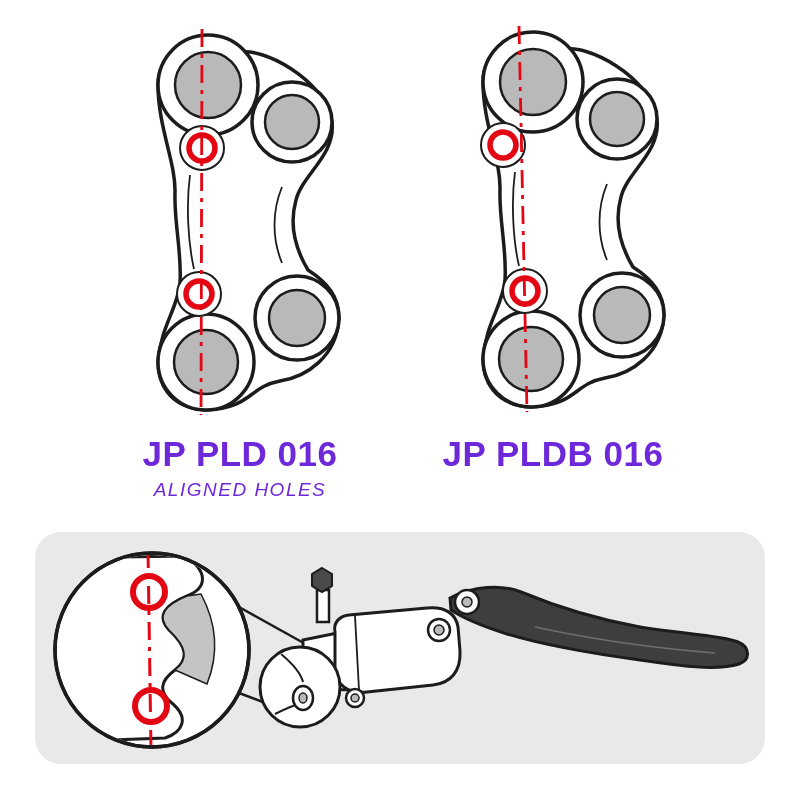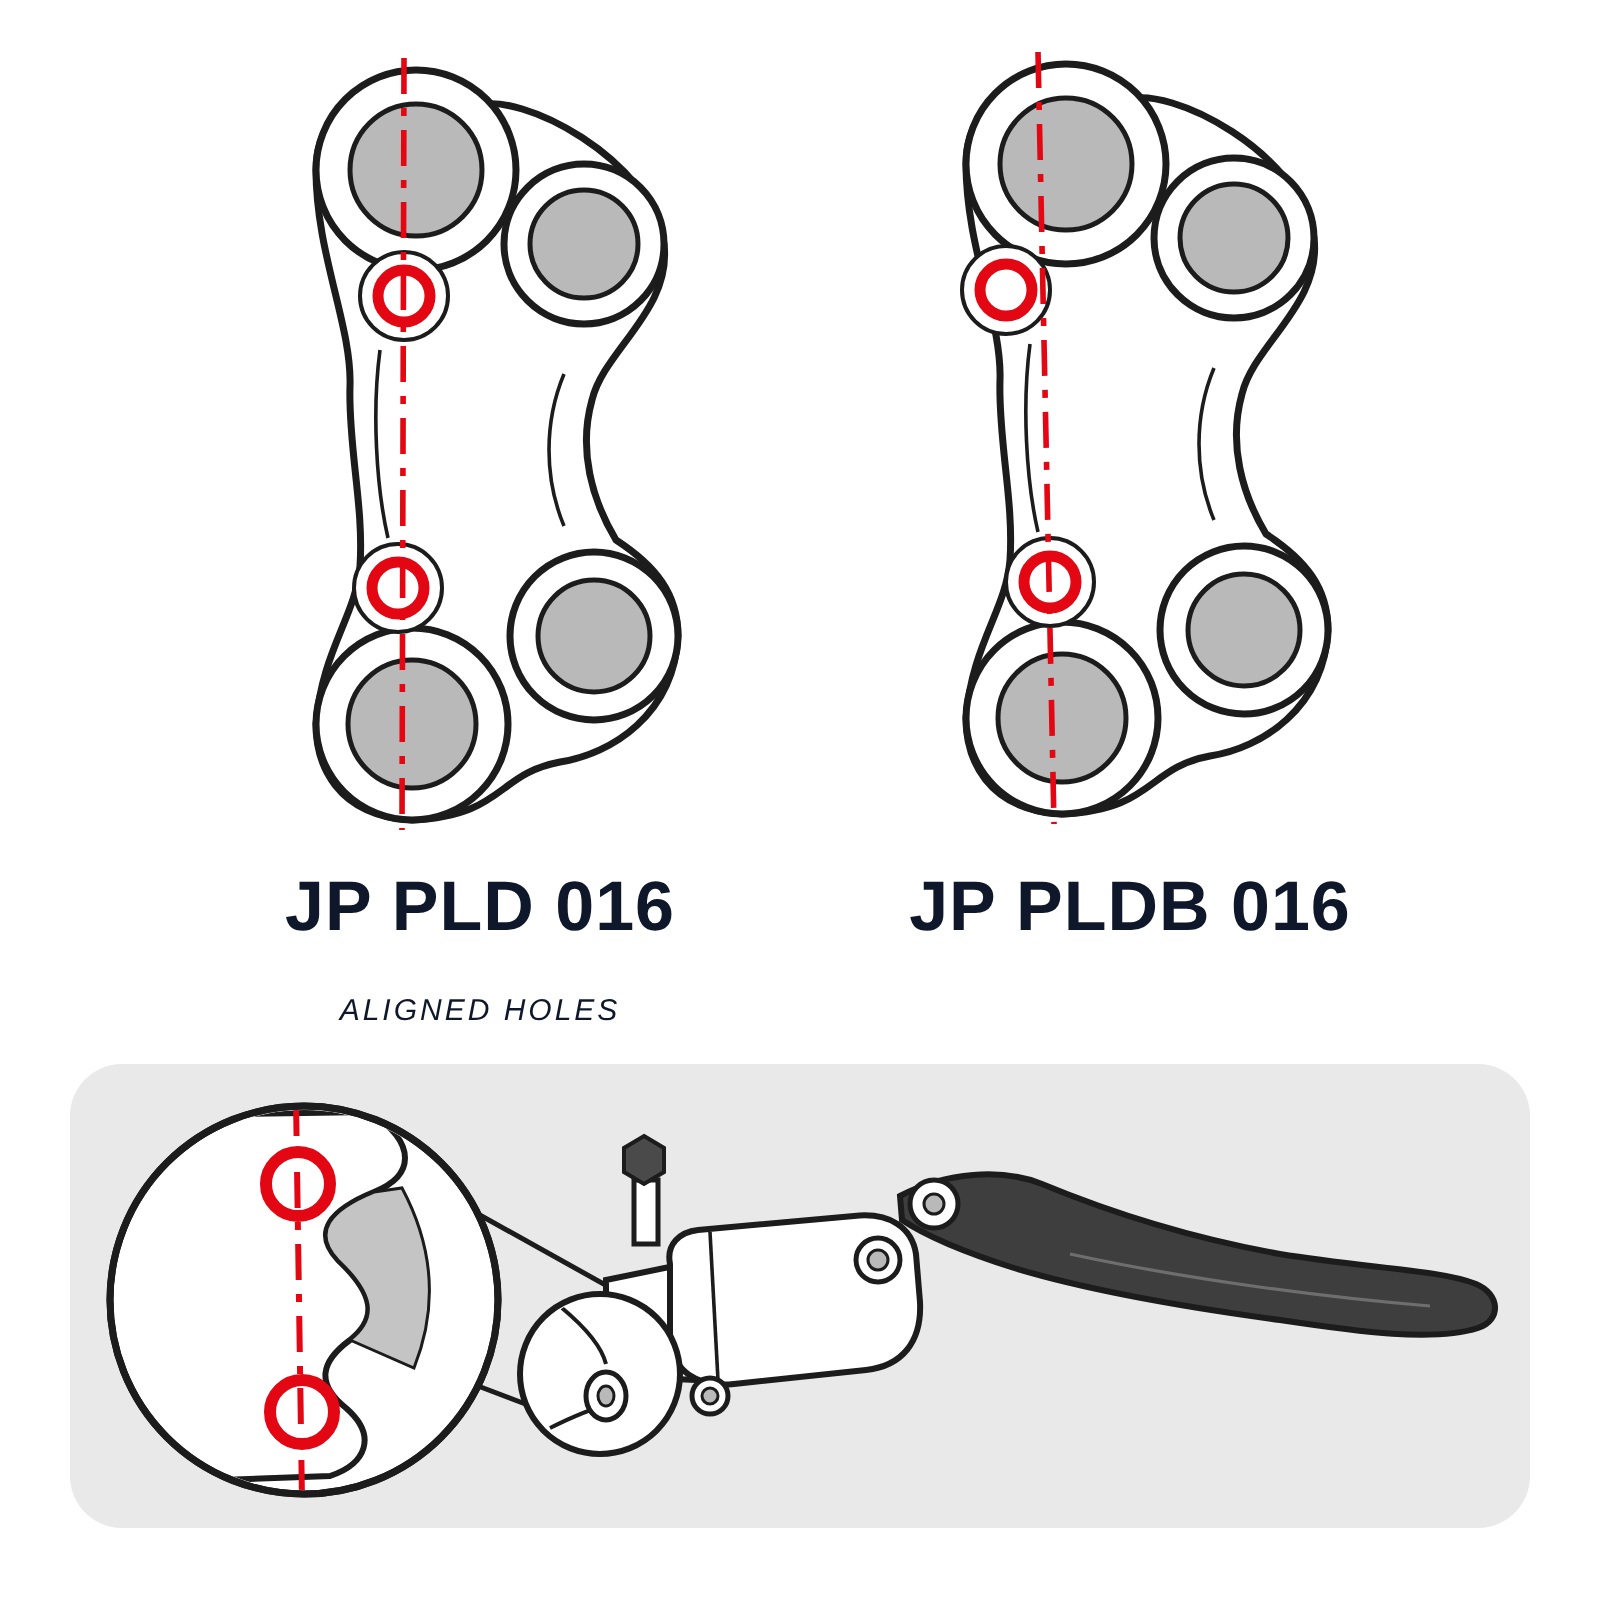--- a/index.html
+++ b/index.html
@@ -2,28 +2,28 @@
 <html style="--red: #e30613; --outline: #1c1c1c; --boss_gray: #b9b9b9; --panel_gray: #e9e9e9; --lever_dark: #3e3e3e;"><head>
 <meta charset="utf-8">
 <style>
   :root{
     --red:#e30613; --outline:#1c1c1c; --boss_gray:#b9b9b9;
     --panel_gray:#e9e9e9; --lever_dark:#3e3e3e;
   }
   html,body{margin:0;padding:0;background:#ffffff;}
   .stage{
     position:relative;width:800px;height:800px;overflow:hidden;
-    background:#ffffff;font-family:"Liberation Sans",sans-serif;color:#0f172a;
+    background:#ffffff;font-family:"Liberation Sans",sans-serif;color:#6d28d9;
   }
   .top-art{position:absolute;left:0;top:0;}
   .product-label{position:absolute;width:280px;text-align:center;top:436px;}
   .product-label .code{font-size:35px;font-weight:800;letter-spacing:.5px;line-height:1.05;}
-  .product-label .caption{font-size:15px;font-style:italic;font-weight:500;letter-spacing:1.5px;margin-top:24px;}
+  .product-label .caption{font-size:19px;font-style:italic;font-weight:500;letter-spacing:1.5px;margin-top:6px;}
   .label-left{left:100px;}
-  .label-right{left:425px;}
+  .label-right{left:413px;}
   .panel{
     position:absolute;left:35px;top:532px;width:730px;height:232px;
     background:var(--panel_gray);border-radius:26px;
   }
   .panel svg{position:absolute;left:0;top:0;}
   
   .o{stroke:var(--outline);}
   .fw{fill:#ffffff;}
   .fn{fill:none;}
   .fg{fill:var(--boss_gray);}

